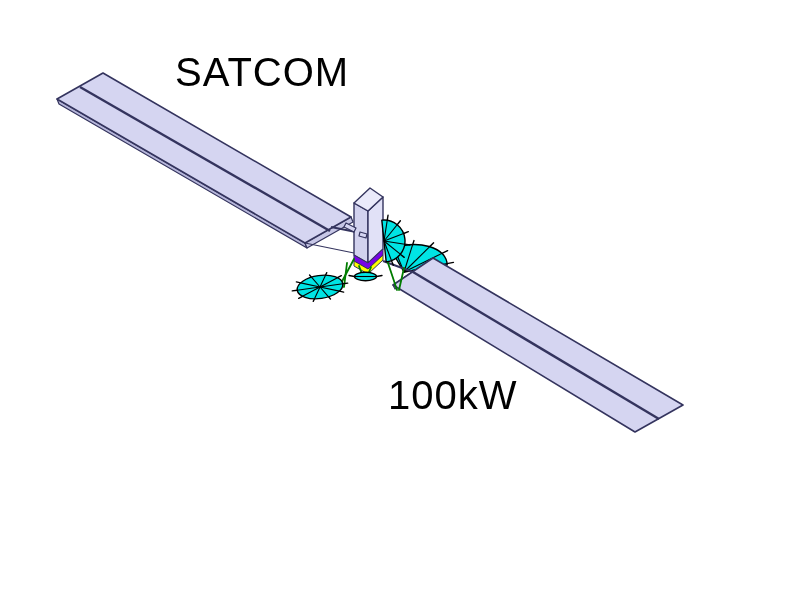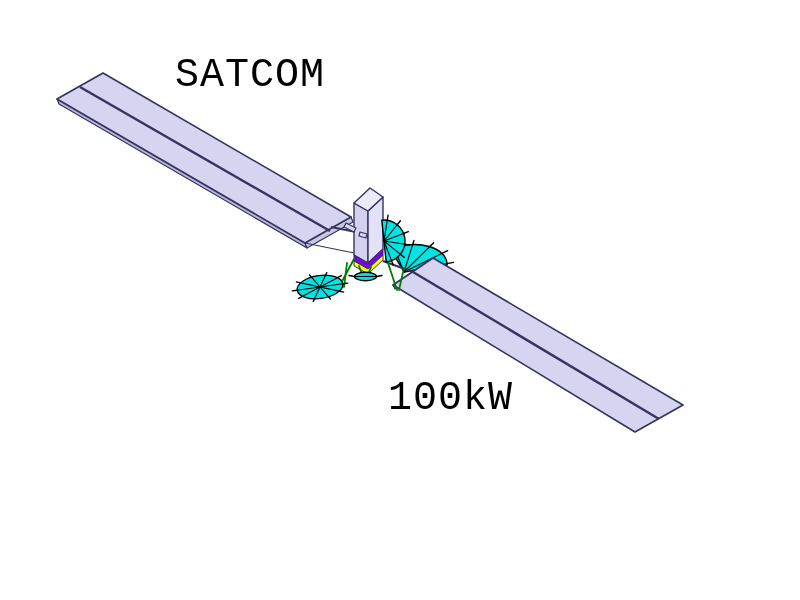--- a/index.html
+++ b/index.html
@@ -1,19 +1,19 @@
 <!DOCTYPE html>
 <html style="--background: #ffffff; --panel_fill: #d5d5f1; --panel_side: #b6b6da; --panel_end: #c7c7e6; --outline: #34345e; --body_top: #eaeafa; --body_left: #d2d2ee; --body_right: #e1e1f7; --band_purple: #7703e6; --band_yellow: #ffff00; --dish_cyan: #00e4e4; --strut_green: #007c00; --line_black: #000000; --text: #000000;"><head>
 <meta charset="utf-8">
 <style>
   html, body { margin: 0; padding: 0; background: #ffffff; }
   .stage {
     width: 800px; height: 600px; position: relative;
     background: var(--background, #ffffff);
-    font-family: Liberation Mono, monospace;
+    font-family: Liberation Sans, sans-serif;
     overflow: hidden;
   }
   svg { display: block; }
   .f-panel      { fill: var(--panel_fill);  stroke: var(--outline); stroke-width: 1.6; stroke-linejoin: round; }
   .f-panel-side { fill: var(--panel_side);  stroke: var(--outline); stroke-width: 1.2; stroke-linejoin: round; }
   .f-panel-end  { fill: var(--panel_end);   stroke: var(--outline); stroke-width: 1.2; stroke-linejoin: round; }
   .panel-divider{ stroke: var(--outline);   stroke-width: 2.4; }
   .boom         { stroke: var(--outline);   stroke-width: 2; }
   .boom-thin    { stroke: var(--outline);   stroke-width: 1.2; }
   .f-body-top   { fill: var(--body_top);    stroke: var(--outline); stroke-width: 1.4; stroke-linejoin: round; }

